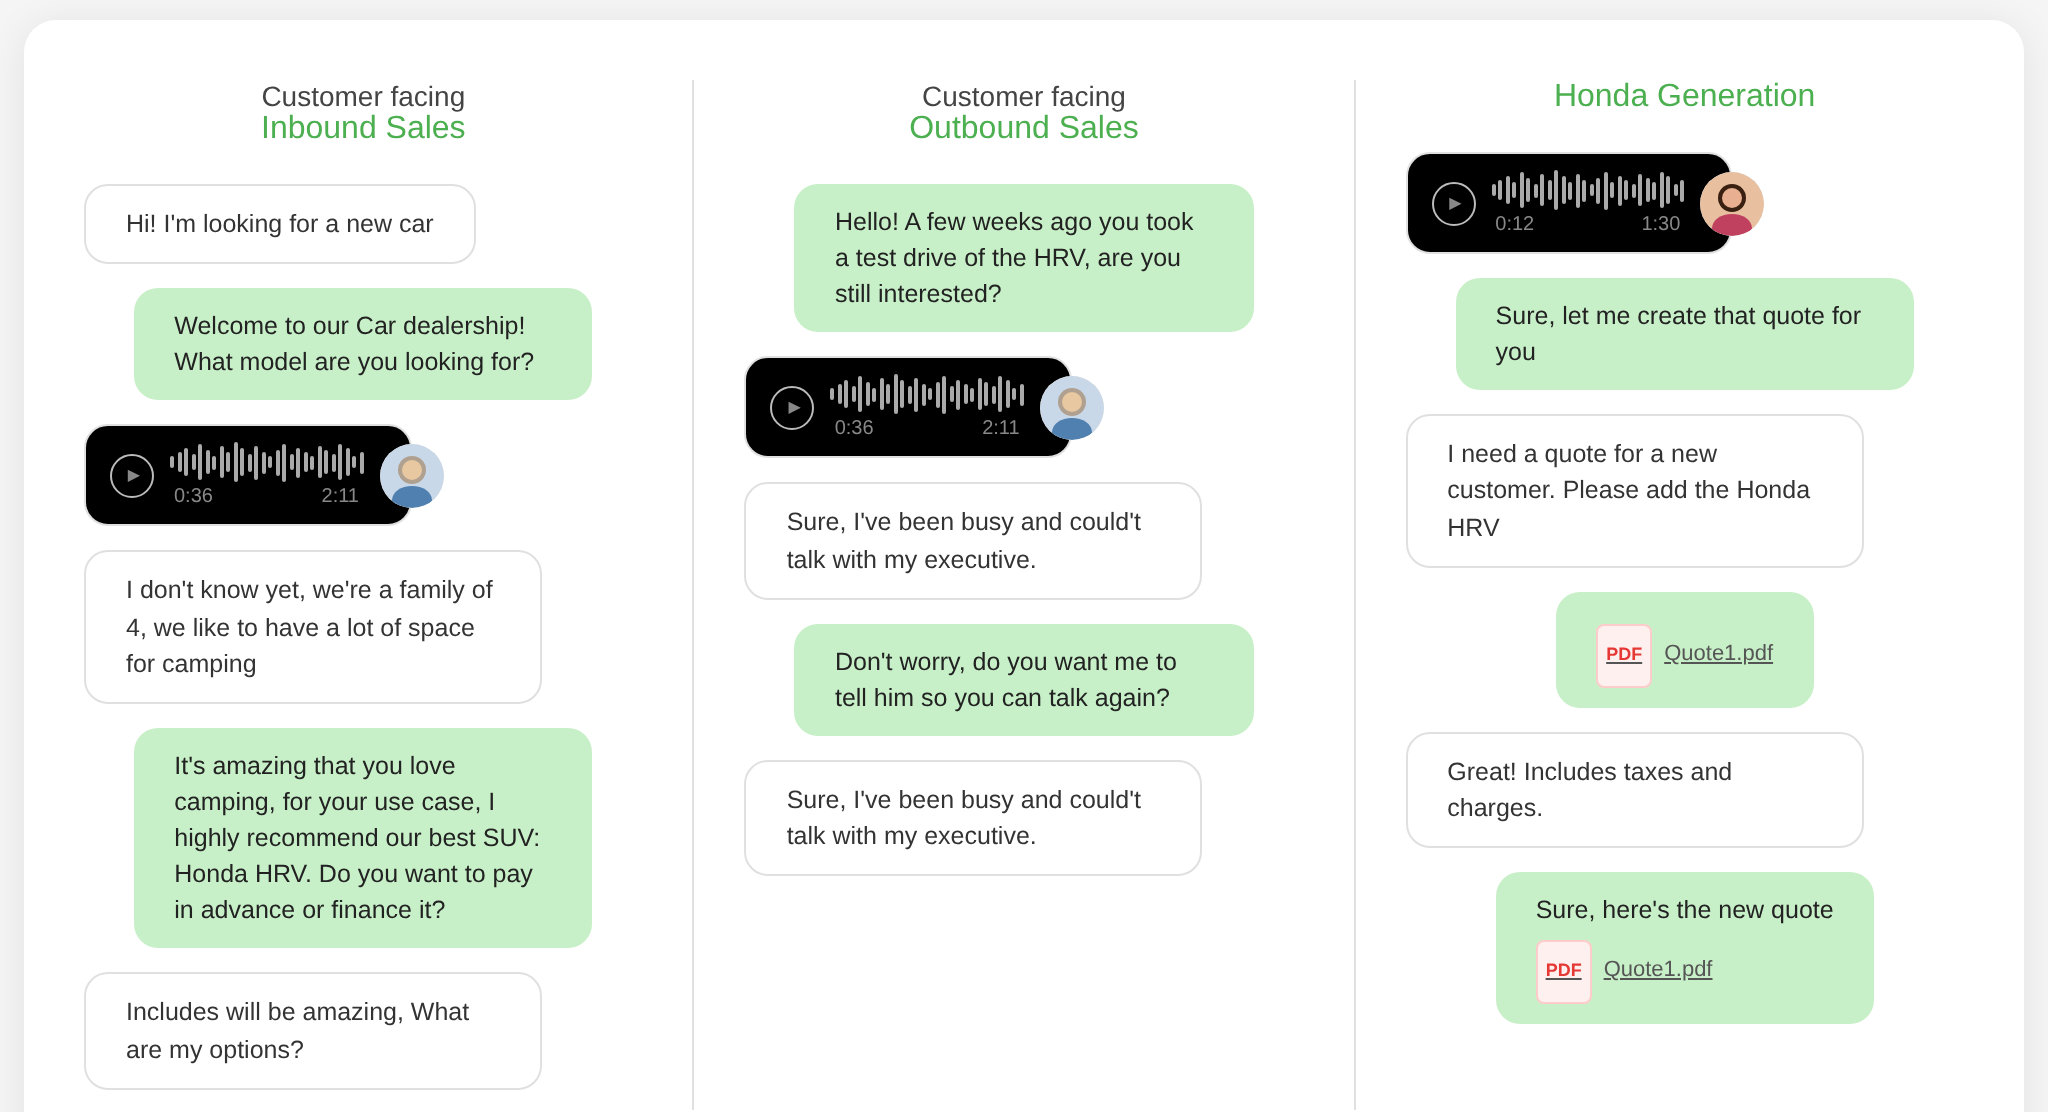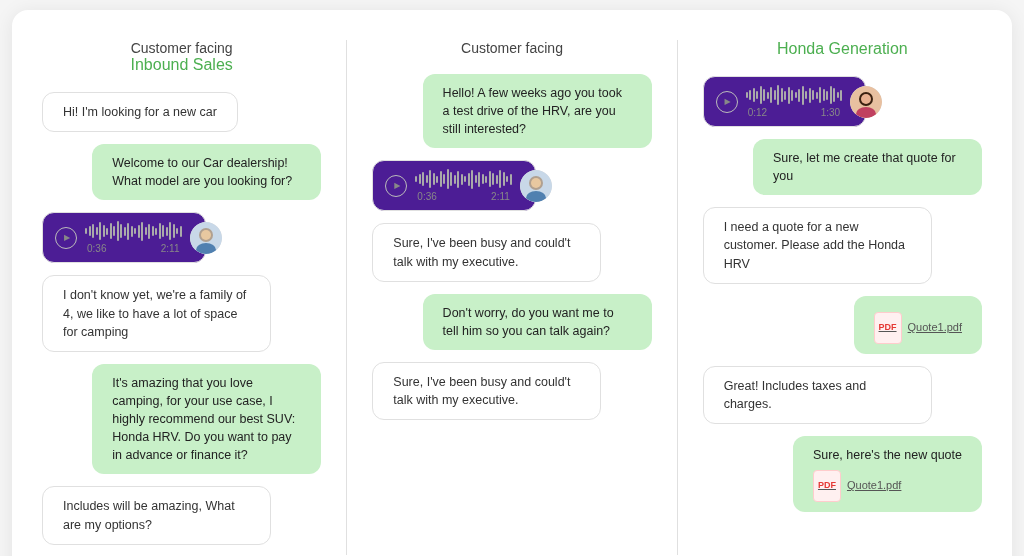--- a/index.html
+++ b/index.html
@@ -47,41 +47,41 @@
       width: 1px;
       background: #e0e0e0;
       margin: 0 5px;
     }
     
     .bubble-row {
       display: flex;
       margin-bottom: 10px;
     }
     .bubble-row.left { justify-content: flex-start; }
-    .bubble-row.right { justify-content: flex-end; }
+    .bubble-row.right { justify-content: center; }
 
     .bubble {
       border-radius: 12px;
       padding: 10px 20px;
       font-size: 12.5px;
       line-height: 1.45;
       max-width: 82%;
     }
     .bubble.white {
       background: white;
       border: 1px solid #e0e0e0;
       color: #333;
     }
     .bubble.green {
       background: #c8f0c8;
       color: #222;
     }
     
     .audio-bubble {
-      background: #4c1d95;
+      background: #000000;
       border: 1px solid #e0e0e0;
       border-radius: 12px;
       padding: 8px 12px;
       display: flex;
       align-items: center;
       gap: 8px;
       max-width: 85%;
     }
     .play-btn {
       width: 22px;
@@ -237,20 +237,21 @@
     </div>
         <div class="bubble-row left">
       <div class="bubble white">Includes will be amazing, What are my options?</div>
     </div>
       </div>
     </div>
     <div class="divider"></div>
     <div class="column">
     <div class="column-header">
       <div class="subtitle">Customer facing</div>
+      <div class="title">Outbound Sales</div>
     </div>
   <div style="display: flex; flex-direction: column; gap: 2px;">
         <div class="bubble-row right">
       <div class="bubble green">Hello! A few weeks ago you took a test drive of the HRV, are you still interested?</div>
     </div>
         <div class="bubble-row left">
       <div style="display:flex;flex-direction:column;max-width:85%;">
         <div class="audio-bubble" style="">
           <div class="play-btn"></div>
           <div class="audio-container" style="flex:1;">

